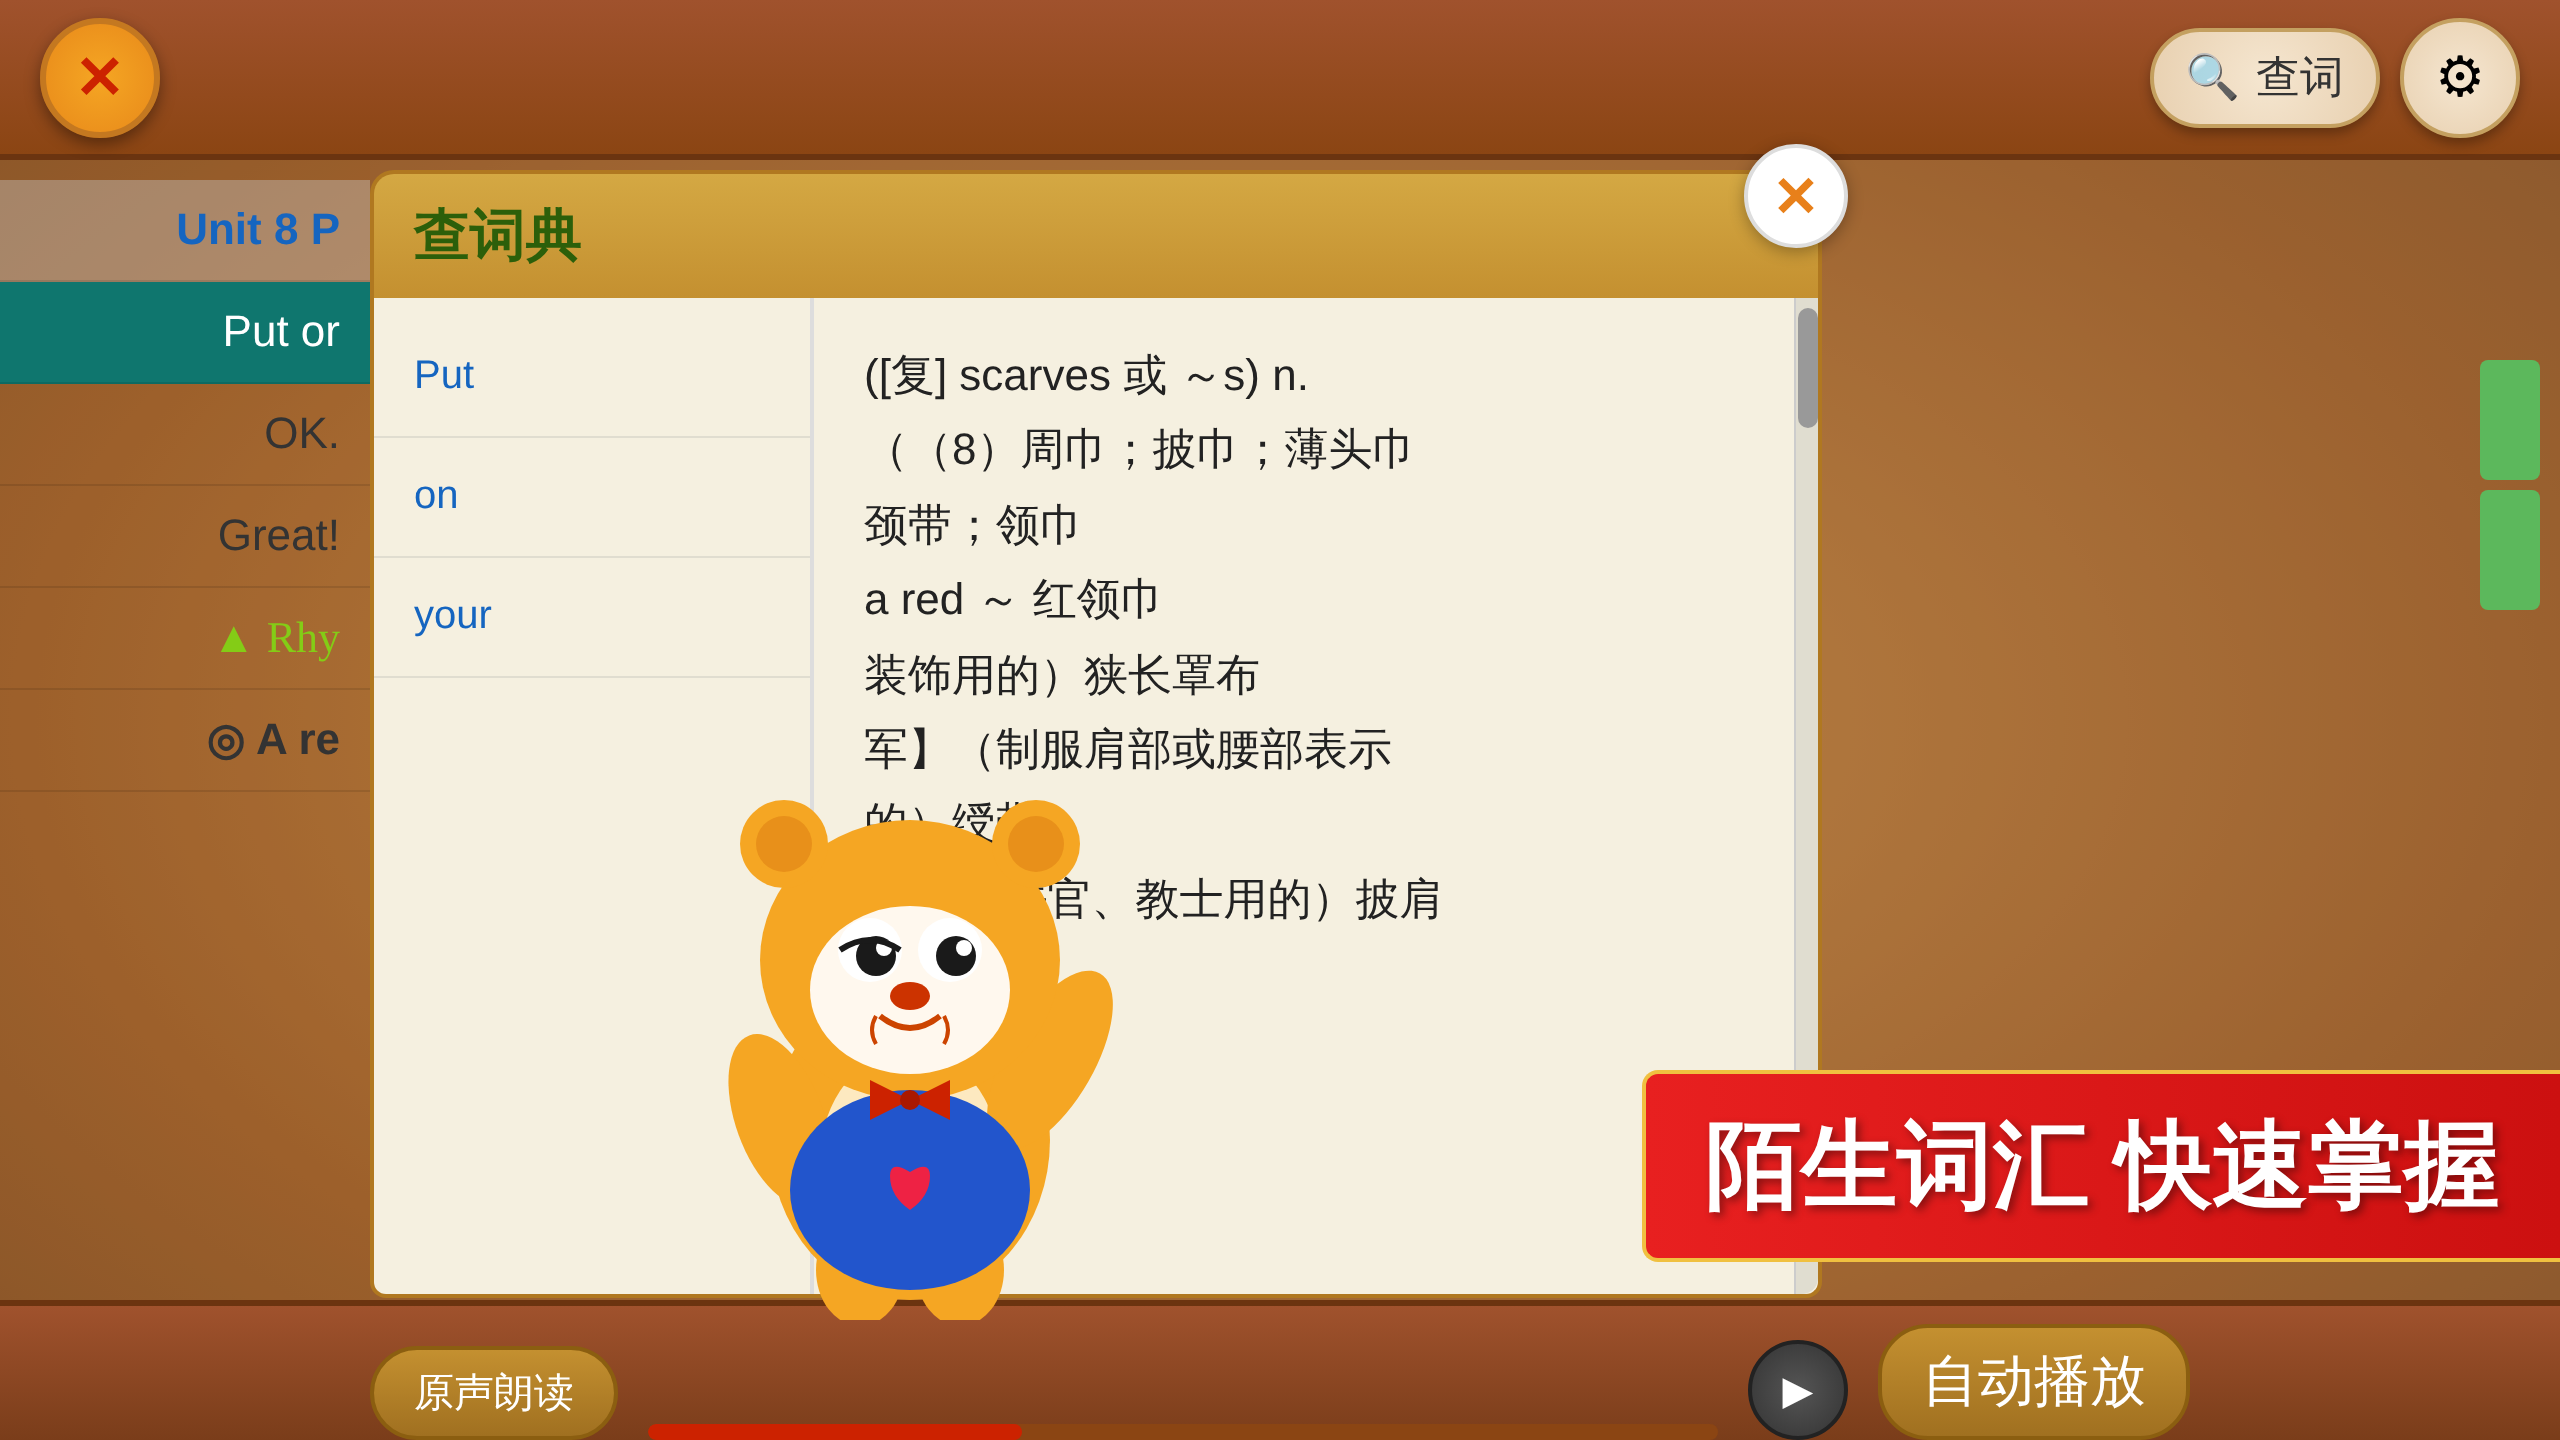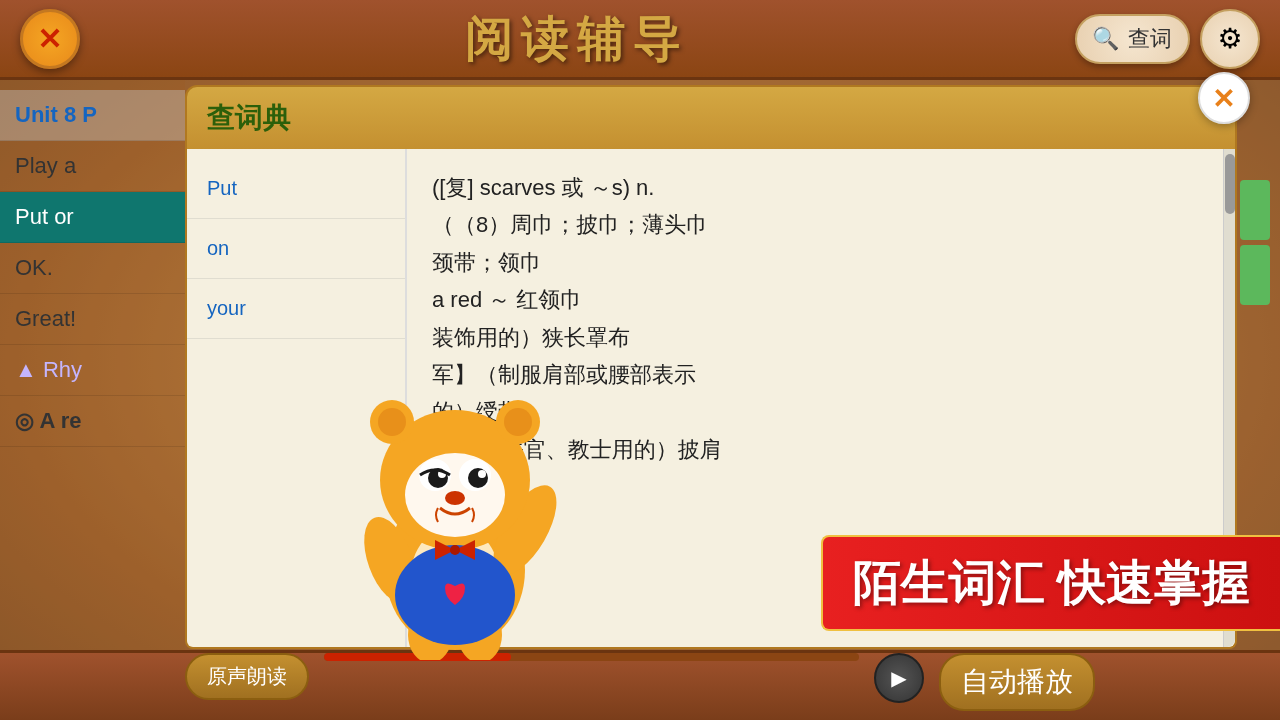--- a/index.html
+++ b/index.html
@@ -102,35 +102,37 @@
       background: rgba(200, 160, 100, 0.3);
       padding: 10px 0;
     }
 
     .sidebar-item {
       padding: 12px 15px;
       font-size: 22px;
       color: #333;
       border-bottom: 1px solid rgba(0,0,0,0.1);
       cursor: pointer;
+      text-align: right;
     }
 
     .sidebar-item.unit {
       color: #1565c0;
       font-weight: bold;
       background: rgba(200, 200, 200, 0.4);
     }
 
     .sidebar-item.active {
       background: #0f766e;
       color: white;
     }
 
     .sidebar-item.triangle {
-      color: #c4b5fd;
+      color: #84cc16;
+      font-family: Liberation Serif, serif;
     }
 
     .sidebar-item.circle {
       color: #333;
       font-weight: bold;
     }
 
     
     .main-content {
       position: absolute;
@@ -159,21 +161,21 @@
       height: 60px;
       background: #5cb85c;
       border-radius: 4px;
     }
 
     
     .dict-dialog {
       position: absolute;
       top: 85px;
       left: 185px;
-      width: 1052px;
+      width: 726px;
       background: transparent;
       z-index: 10;
       border-radius: 14px;
     }
 
     .dict-header {
       background: linear-gradient(180deg, #d4a843 0%, #c49030 100%);
       border-radius: 12px 12px 0 0;
       padding: 12px 20px;
       display: flex;
@@ -297,21 +299,21 @@
 
     
     .bottom-bar {
       position: absolute;
       bottom: 0;
       left: 0;
       right: 0;
       height: 70px;
       background: linear-gradient(180deg, #a0522d 0%, #7a3d1a 100%);
       display: flex;
-      align-items: flex-start;
+      align-items: flex-end;
       padding: 0 185px 0 185px;
       gap: 15px;
       border-top: 3px solid #6b3410;
     }
 
     .read-btn {
       background: linear-gradient(180deg, #c49030 0%, #a07020 100%);
       border-radius: 25px;
       border: 2px solid #8b5e10;
       padding: 8px 20px;
@@ -381,38 +383,34 @@
   </style>
 </head>
 <body>
 
 <div class="bg"></div>
 
 <div class="top-bar">
   <div class="close-btn">
     <span>✕</span>
   </div>
-  <div class="title">阅读辅导</div>
   <div class="top-right">
     <div class="search-btn">
       <span>🔍</span>
       <span>查词</span>
     </div>
     <div class="settings-btn">
       <span>⚙</span>
     </div>
   </div>
 </div>
 
 <div class="sidebar">
   <div class="sidebar-item unit">
     <span>Unit 8 P</span>
-  </div>
-  <div class="sidebar-item">
-    <span>Play a</span>
   </div>
   <div class="sidebar-item active">
     <span>Put or</span>
   </div>
   <div class="sidebar-item">
     <span>OK.</span>
   </div>
   <div class="sidebar-item">
     <span>Great!</span>
   </div>

